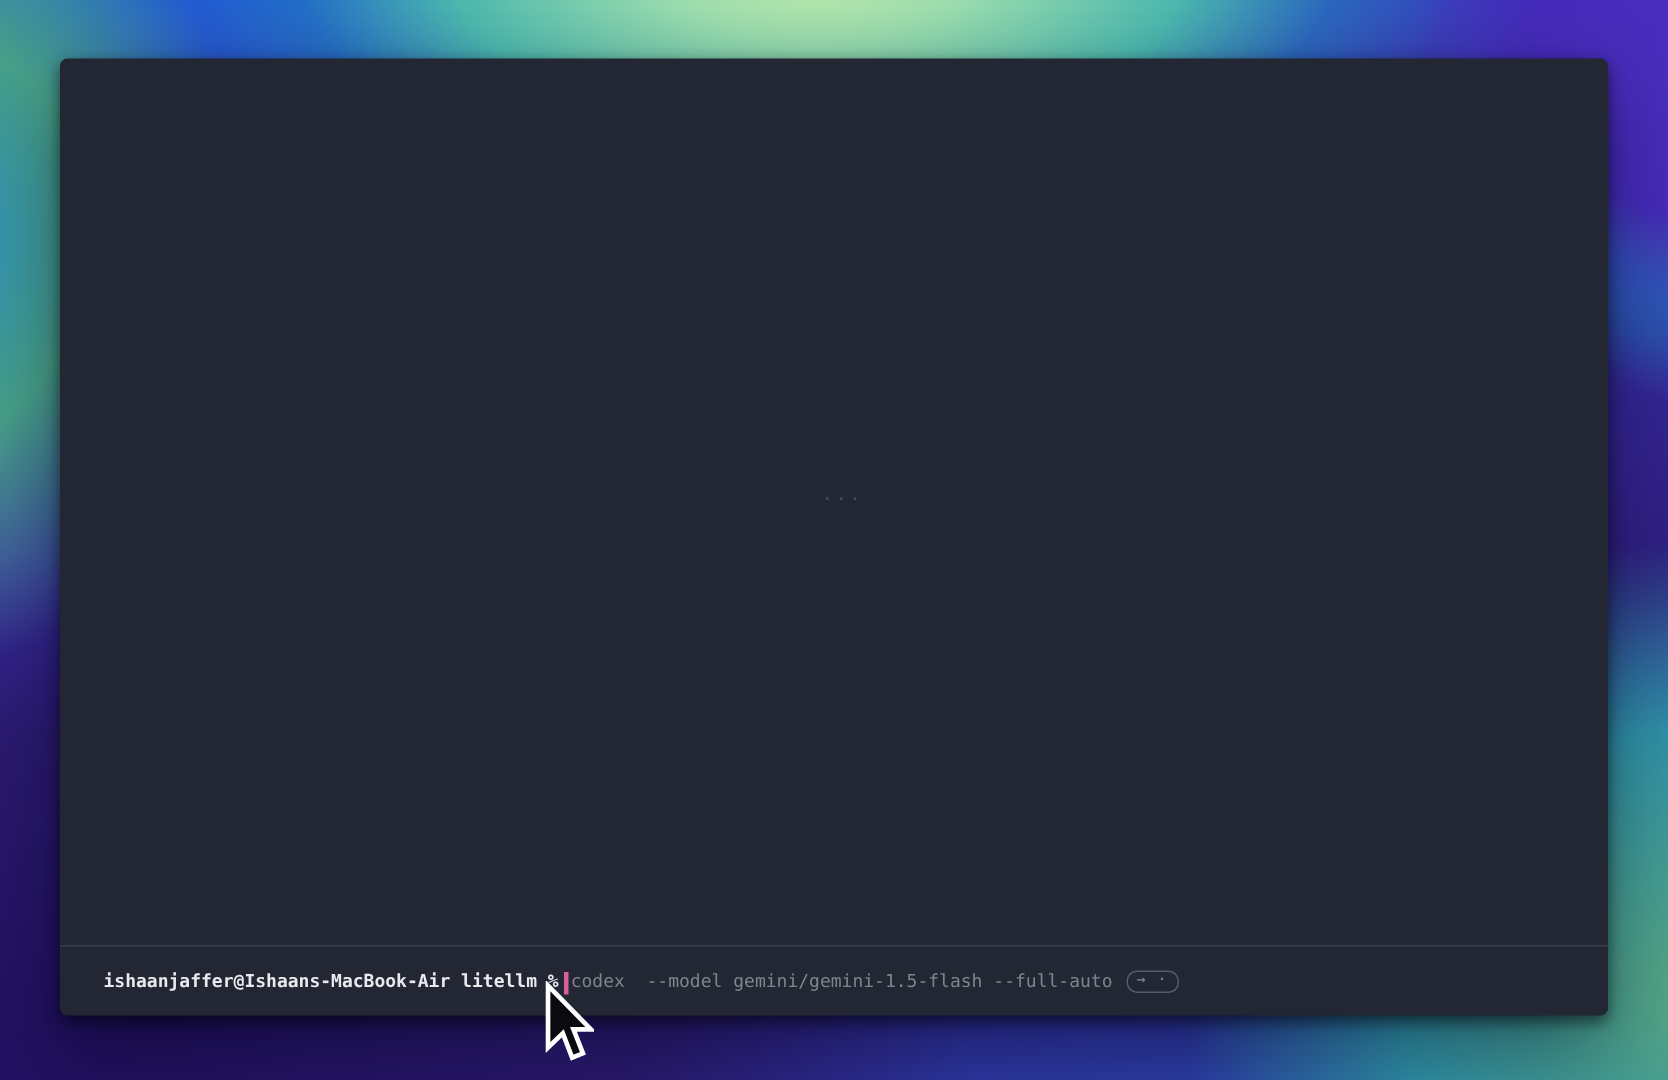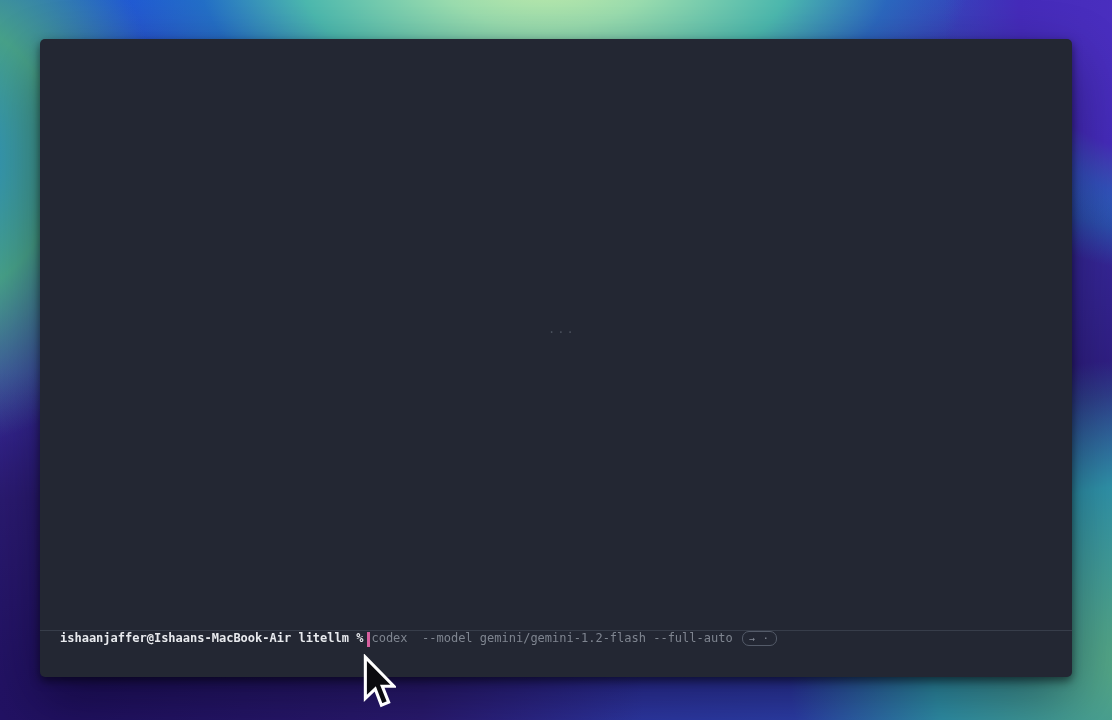--- a/index.html
+++ b/index.html
@@ -29,22 +29,22 @@
   .terminal-output { position:absolute; inset:0 0 47px 0; }
   .loading-ellipsis {
     position:absolute; left:508px; top:283px;
     color:#4a505c; font-size:12px; letter-spacing:2px;
   }
   .input-divider {
     position:absolute; left:0; right:0; bottom:46px; height:1px;
     background:#373d4a;
   }
   .prompt-row {
-    position:absolute; left:1px; right:0; bottom:0; height:46px;
-    display:flex; align-items:flex-start; padding-left:19px;
+    position:absolute; left:10px; right:0; bottom:0; height:46px;
+    display:flex; align-items:center; padding-left:19px;
     font-size:12px; white-space:pre;
   }
   .prompt-label { color:#e8eaee; font-weight:bold; }
   .text-cursor {
     display:inline-block; width:3px; height:15px; margin:0 1px 0 4px;
     background:#d75f9e; position:relative; top:1px;
   }
   .suggestion { color:#7f8590; }
   .hint-badge {
     display:inline-flex; align-items:center; justify-content:center;
@@ -65,21 +65,21 @@
 
     <div class="terminal-output">
       <span class="loading-ellipsis">...</span>
     </div>
 
     <div class="input-divider"></div>
 
     <div class="prompt-row">
       <span class="prompt-label">ishaanjaffer@Ishaans-MacBook-Air litellm %</span>
       <span class="text-cursor"></span>
-      <span class="suggestion">codex  --model gemini/gemini-1.2-flash --full-auto</span>
+      <span class="suggestion">codex  --model gemini/gemini-1.5-flash --full-auto</span>
       <span class="hint-badge">→ ·</span>
     </div>
 
   </div>
 
   <svg class="mouse-pointer" viewBox="0 0 11.2 18.5" xmlns="http://www.w3.org/2000/svg">
     <path d="M0.8 0.8 L0.8 14.8 L4.15 11.6 L6.25 17.1 L8.7 16.1 L6.55 10.7 L10.5 10.7 Z" fill="#0b0b0f" stroke="#ffffff" stroke-width="1.05" stroke-linejoin="miter"></path>
   </svg>
 
 </div>

